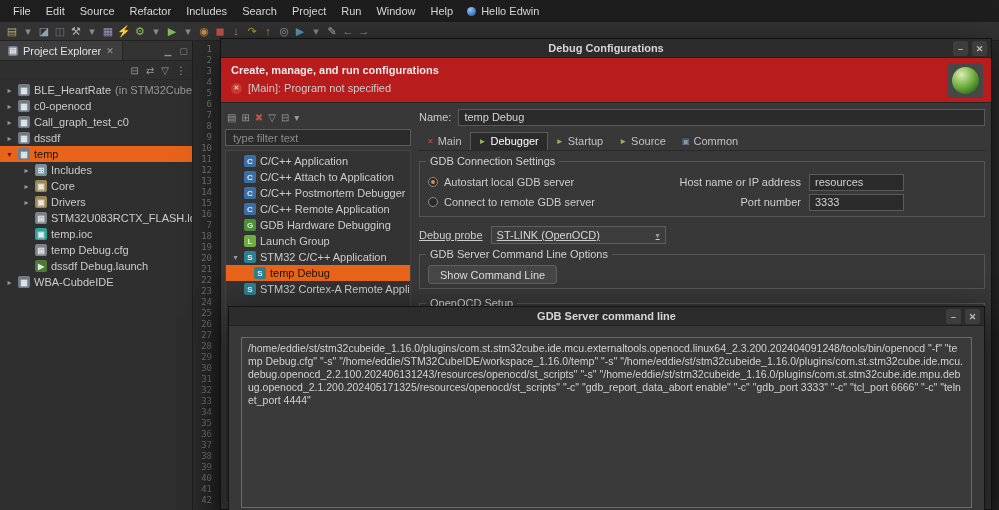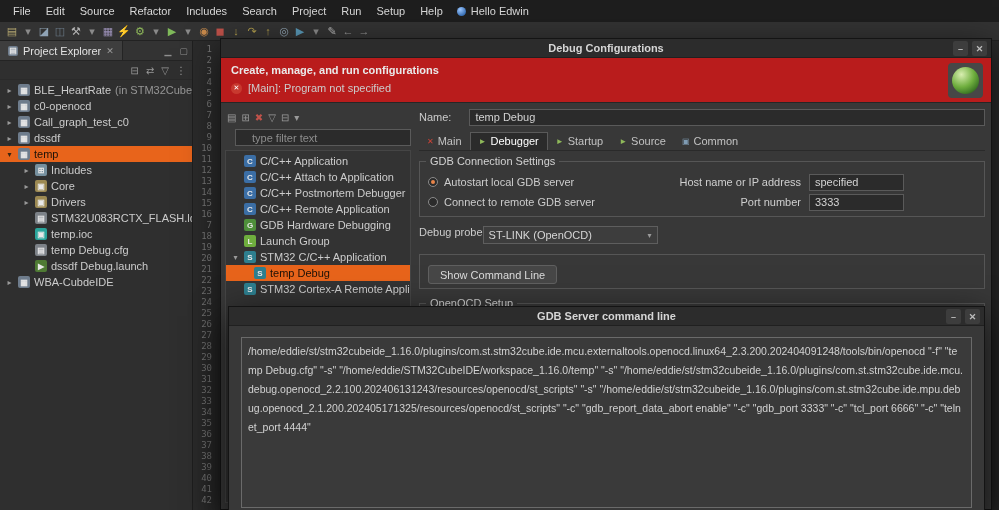--- a/index.html
+++ b/index.html
@@ -79,79 +79,79 @@
   .sphere { width:27px; height:27px; border-radius:50%;
     background:radial-gradient(circle at 35% 28%, #d8eeb0, #6fae3e 48%, #2b641c 85%); }
 
   .dlg-body { flex:1; display:flex; padding:4px 6px 6px 4px; min-height:0; }
 
   .cfg-left { width:186px; flex:none; display:flex; flex-direction:column; margin-right:8px; }
   .cfg-toolbar { height:20px; display:flex; align-items:center; gap:5px; padding:0 2px; color:#9a9a9a; }
   .cfg-toolbar span { font-size:10px; }
   .ic-red { color:#c0524a; }
   .filter-box { height:17px; background:#2b2b2b; border:1px solid #5a5a5a; color:#8d8d8d;
-    display:flex; align-items:center; padding:0 16px; margin:2px 0 4px 10px; }
+    display:flex; align-items:center; padding:0 7px; margin:2px 0 4px 0; }
   .cfg-tree { flex:1; background:#333333; border:1px solid #454545; padding-top:2px; overflow:hidden; }
   .cfg-row { height:16px; display:flex; align-items:center; gap:4px; padding-left:5px; white-space:nowrap; }
   .cfg-row.child { padding-left:28px; }
   .cfg-row.selected { background:#E8641B; color:#1d1208; }
   .ic-c { background:#3b6ea5; }
   .ic-g { background:#4e8f3a; }
   .ic-l { background:#6fae3e; }
   .ic-s { background:#2e7f8f; }
 
   .cfg-right { flex:1; display:flex; flex-direction:column; min-width:0; }
-  .name-row { display:flex; align-items:center; gap:18px; height:20px; margin-bottom:3px; flex:none; }
+  .name-row { display:flex; align-items:center; gap:7px; height:20px; margin-bottom:3px; flex:none; }
   .text-input { background:#2b2b2b; border:1px solid #5a5a5a; color:#d2d2d2; height:17px;
     display:flex; align-items:center; padding:0 5px; }
   .name-input { flex:1; }
   .tabs { display:flex; align-items:flex-end; height:21px; flex:none; border-bottom:1px solid #2a2a2a; }
   .tab { display:flex; align-items:center; gap:4px; padding:2px 8px 3px 8px; color:#c2c2c2; cursor:default; }
   .tab.selected { background:#2b2b2b; border:1px solid #5a5a5a; border-bottom:none; color:#ffffff; }
   .tab-ic { font-size:8px; }
   .t-red { color:#d04437; } .t-green { color:#8fb95a; } .t-blue { color:#7f9bb3; }
 
   .group { position:relative; border:1px solid #565656; margin-top:10px; padding:10px 8px 4px 8px; flex:none; }
   .group-title { position:absolute; top:-7px; left:6px; background:#383838; padding:0 4px; color:#d2d2d2; }
   .radio-row { display:flex; align-items:center; height:20px; }
   .radio { width:10px; height:10px; border-radius:50%; border:1px solid #8a8a8a; background:#2b2b2b;
     position:relative; flex:none; margin-right:6px; }
   .radio.on::after { content:""; position:absolute; inset:2px; border-radius:50%; background:#e8854a; }
   .r-label { width:215px; flex:none; }
   .r-mid { width:150px; text-align:right; padding-right:8px; flex:none; color:#cfcfcf; }
   .r-input { width:95px; flex:none; }
-  .probe-row { display:flex; align-items:flex-start; margin-top:9px; flex:none; }
+  .probe-row { display:flex; align-items:center; gap:8px; margin-top:9px; flex:none;text-decoration:underline; }
   .select { width:175px; height:18px; background:#3d3d3d; border:1px solid #5e5e5e; color:#d6d6d6;
     display:flex; align-items:center; padding:0 5px; justify-content:space-between; }
   .select .dd { color:#9a9a9a; font-size:8px; }
   .btn { display:inline-flex; align-items:center; height:19px; padding:0 11px; background:#474747;
     border:1px solid #606060; border-radius:3px; color:#dcdcdc; cursor:default; }
   .group.stub { margin-top:14px; height:22px; padding:0; }
 
   
   .gdb { position:absolute; left:228px; top:306px; width:757px; height:214px; background:#383838;
     border:1px solid #141414; box-shadow:0 10px 34px rgba(0,0,0,.7); z-index:30;
     display:flex; flex-direction:column; }
   .gdb-body { flex:1; padding:11px 12px; min-height:0; }
   .cmd-box { width:100%; height:100%; border:1px solid #6a6a6a; background:#3a3a3a; color:#d2d2d2;
-    padding:4px 6px; font-size:10.5px; line-height:19px; word-break:break-all; overflow:hidden; }
+    padding:4px 6px; font-size:10.5px; line-height:13px; word-break:break-all; overflow:hidden; }
 </style>
 </head>
 <body>
 
 <div class="menubar">
   <span class="menu-item">File</span>
   <span class="menu-item">Edit</span>
   <span class="menu-item">Source</span>
   <span class="menu-item">Refactor</span>
   <span class="menu-item">Includes</span>
   <span class="menu-item">Search</span>
   <span class="menu-item">Project</span>
   <span class="menu-item">Run</span>
-  <span class="menu-item">Setup</span>
+  <span class="menu-item">Window</span>
   <span class="menu-item">Help</span>
   <span class="user-chip">
     <span class="user-dot"></span>
     <span>Hello Edwin</span>
   </span>
 </div>
 
 <div class="toolbar">
 
 <span class="tb-icon" style="color: rgb(176, 163, 110);">▤</span>
@@ -416,37 +416,38 @@
           <span class="tab-ic t-blue">▣</span>
           <span>Common</span>
         </div>
       </div>
       <div class="group">
         <span class="group-title">GDB Connection Settings</span>
         <div class="radio-row">
           <span class="radio on"></span>
           <span class="r-label">Autostart local GDB server</span>
           <span class="r-mid">Host name or IP address</span>
-          <div class="text-input r-input">specified</div>
+          <div class="text-input r-input">resources</div>
         </div>
         <div class="radio-row">
           <span class="radio"></span>
           <span class="r-label">Connect to remote GDB server</span>
           <span class="r-mid">Port number</span>
           <div class="text-input r-input">3333</div>
         </div>
       </div>
       <div class="probe-row">
         <span>Debug probe</span>
         <div class="select">
           <span>ST-LINK (OpenOCD)</span>
           <span class="dd">▾</span>
         </div>
       </div>
       <div class="group">
+        <span class="group-title">GDB Server Command Line Options</span>
         <span class="btn">Show Command Line</span>
       </div>
       <div class="group stub">
         <span class="group-title">OpenOCD Setup</span>
       </div>
     </div>
   </div>
 </div>
 
 <div class="gdb">

